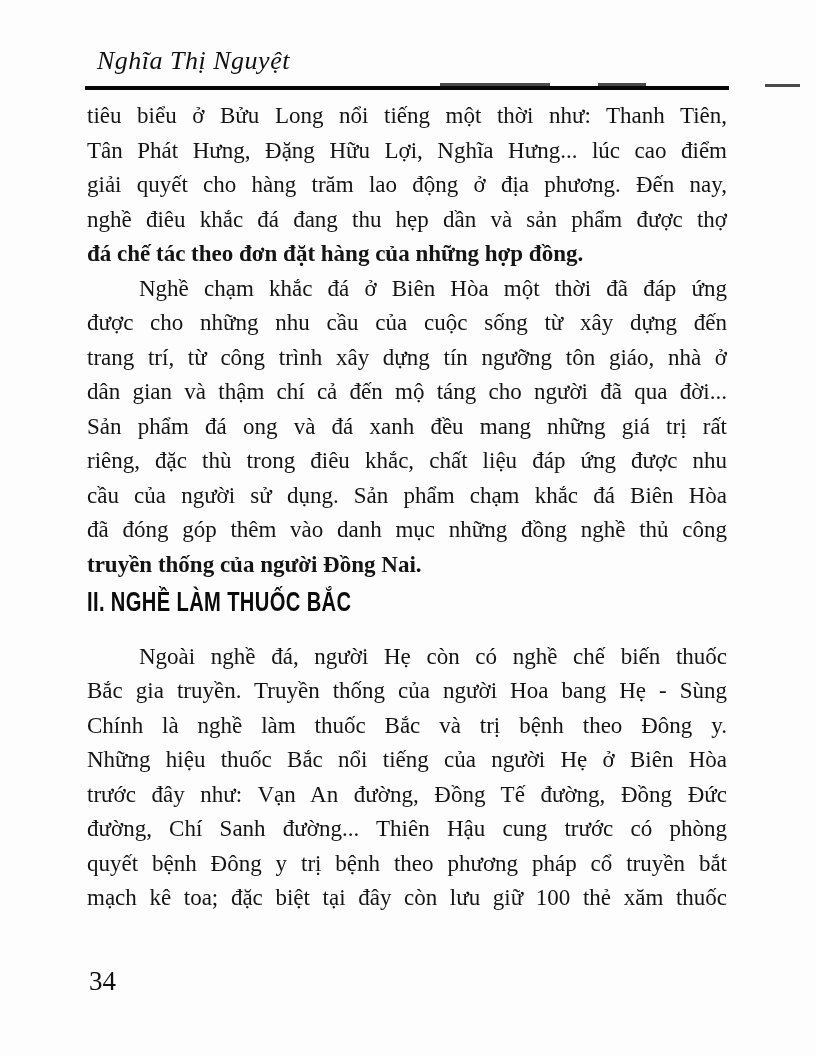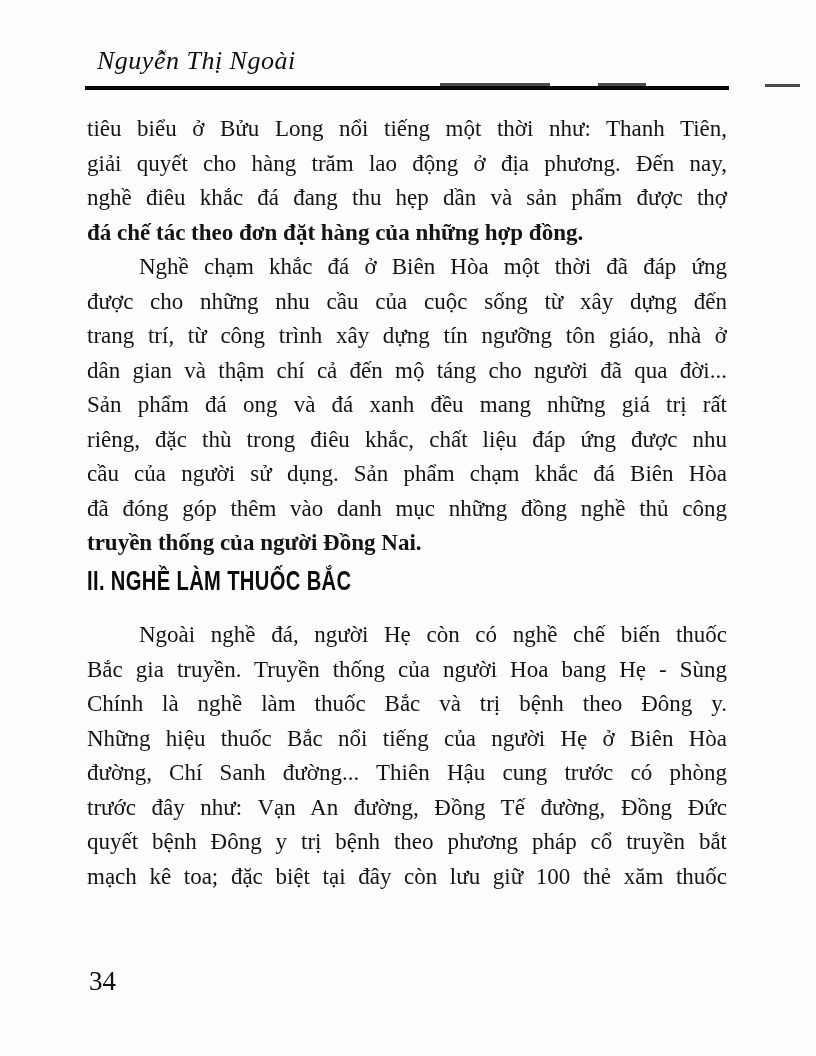--- a/index.html
+++ b/index.html
@@ -38,21 +38,21 @@
     height: 3px;
     background: #4a4a4a;
     top: -3px;
   }
   .artifact.a1 { left: 355px; width: 110px; }
   .artifact.a2 { left: 513px; width: 48px; }
   .artifact.a3 { left: 680px; width: 35px; top: -2px; }
   .body-text {
     position: absolute;
     left: 87px;
-    top: 112px;
+    top: 99px;
     width: 640px;
   }
   .line {
     font-size: 23px;
     line-height: 34.5px;
     text-align: justify;
     text-align-last: justify;
     text-justify: inter-word;
     white-space: normal;
   }
@@ -76,32 +76,33 @@
     top: 966px;
     font-size: 27px;
     color: #101010;
   }
 </style>
 </head>
 <body>
 
 <div class="page">
 
-  <div class="author">Nguyễn Thị Ngoài</div>
+  <div class="author">Nghĩa Thị Nguyệt</div>
 
   <div class="rule">
     <span class="artifact a1"></span>
     <span class="artifact a2"></span>
     <span class="artifact a3"></span>
   </div>
 
   <div class="body-text">
 
     <div class="para">
       <div class="line">tiêu biểu ở Bửu Long nổi tiếng một thời như: Thanh Tiên,</div>
+      <div class="line">Tân Phát Hưng, Đặng Hữu Lợi, Nghĩa Hưng... lúc cao điểm</div>
       <div class="line">giải quyết cho hàng trăm lao động ở địa phương. Đến nay,</div>
       <div class="line">nghề điêu khắc đá đang thu hẹp dần và sản phẩm được thợ</div>
       <div class="line end">đá chế tác theo đơn đặt hàng của những hợp đồng.</div>
     </div>
 
     <div class="para">
       <div class="line indent">Nghề chạm khắc đá ở Biên Hòa một thời đã đáp ứng</div>
       <div class="line">được cho những nhu cầu của cuộc sống từ xây dựng đến</div>
       <div class="line">trang trí, từ công trình xây dựng tín ngưỡng tôn giáo, nhà ở</div>
       <div class="line">dân gian và thậm chí cả đến mộ táng cho người đã qua đời...</div>
@@ -112,22 +113,22 @@
       <div class="line end">truyền thống của người Đồng Nai.</div>
     </div>
 
     <h2 class="heading">II. NGHỀ LÀM THUỐC BẮC</h2>
 
     <div class="para">
       <div class="line indent">Ngoài nghề đá, người Hẹ còn có nghề chế biến thuốc</div>
       <div class="line">Bắc gia truyền. Truyền thống của người Hoa bang Hẹ - Sùng</div>
       <div class="line">Chính là nghề làm thuốc Bắc và trị bệnh theo Đông y.</div>
       <div class="line">Những hiệu thuốc Bắc nổi tiếng của người Hẹ ở Biên Hòa</div>
+      <div class="line">trước đây như: Vạn An đường, Đồng Tế đường, Đồng Đức</div>
       <div class="line">đường, Chí Sanh đường... Thiên Hậu cung trước có phòng</div>
-      <div class="line">trước đây như: Vạn An đường, Đồng Tế đường, Đồng Đức</div>
       <div class="line">quyết bệnh Đông y trị bệnh theo phương pháp cổ truyền bắt</div>
       <div class="line">mạch kê toa; đặc biệt tại đây còn lưu giữ 100 thẻ xăm thuốc</div>
     </div>
 
   </div>
 
   <div class="pageno">34</div>
 
 </div>
 

